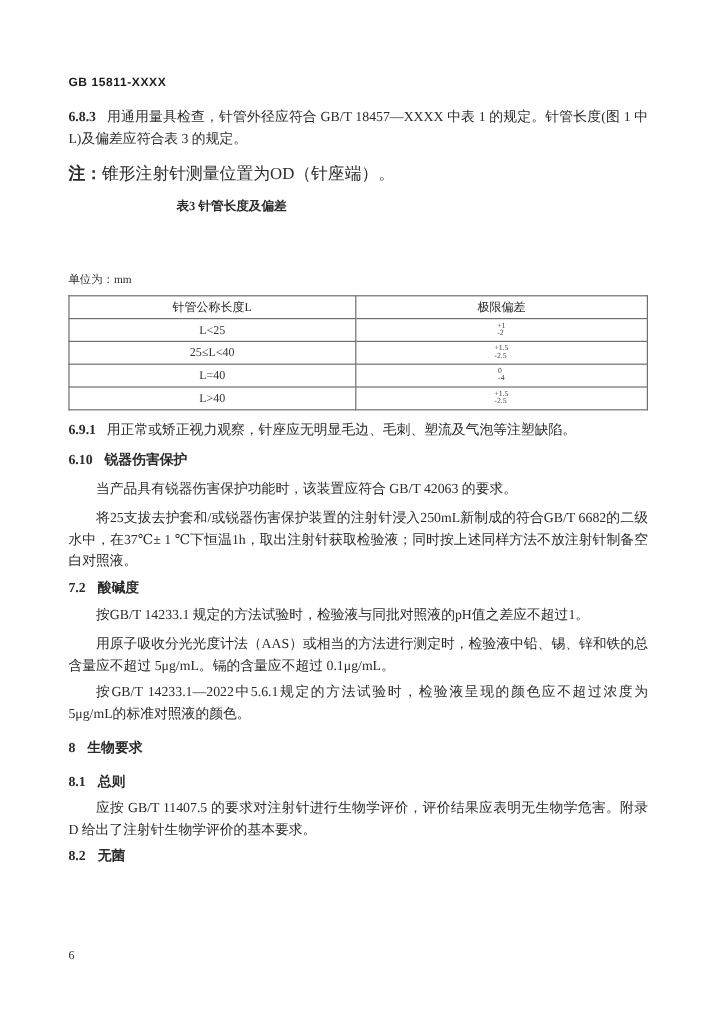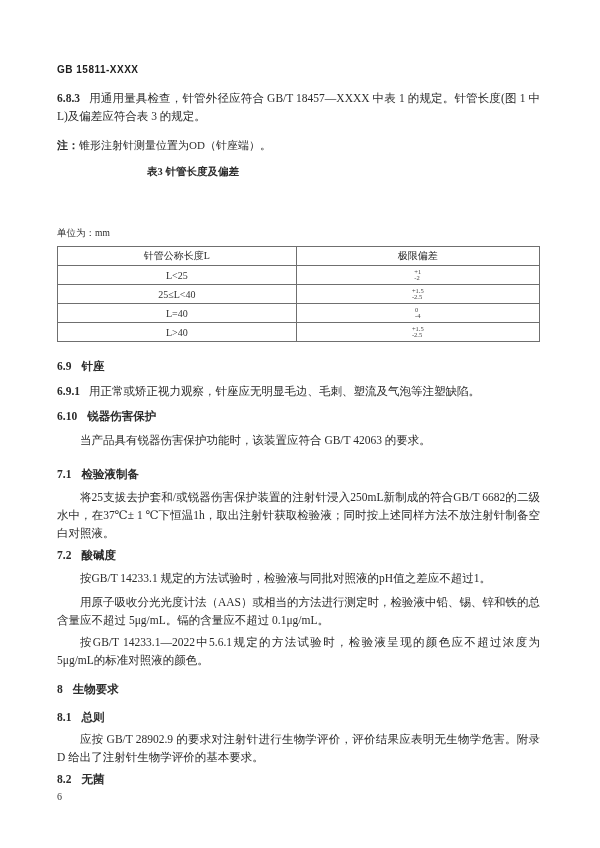--- a/index.html
+++ b/index.html
@@ -27,21 +27,21 @@
   }
   .num{font-weight:bold;margin-right:9px;}
   .clause-heading{
     font-size:11.5px;
     font-weight:bold;
     line-height:16px;
   }
   .clause-heading .num{margin-right:10px;}
   .indent{text-indent:2em;}
   .note-line{
-    font-size:11px;
+    font-size:14px;
     line-height:13px;
     margin-top:14px;
   }
   .note-label{font-weight:bold;}
   .caption-row{
     display:flex;
     align-items:baseline;
     margin-top:13px;
     flex-direction:column;
   }
@@ -149,39 +149,33 @@
       </tr>
       <tr>
         <td class="col-len">L&gt;40</td>
         <td>
           <span class="tol"><span>+1.5</span><span>-2.5</span></span>
         </td>
       </tr>
     </tbody>
   </table>
 
-  <div class="clause-heading mt16">
-    <span class="num">6.9</span><span>针座</span>
-  </div>
 
   <div class="para mt8">
     <span class="num">6.9.1</span><span>用正常或矫正视力观察，针座应无明显毛边、毛刺、塑流及气泡等注塑缺陷。</span>
   </div>
 
 
   <div class="clause-heading mt8">
     <span class="num">6.10</span><span>锐器伤害保护</span>
   </div>
 
   <div class="para indent mt7">当产品具有锐器伤害保护功能时，该装置应符合 GB/T 42063 的要求。</div>
 
 
-  <div class="clause-heading mt17">
-    <span class="num">7.1</span><span>检验液制备</span>
-  </div>
 
   <div class="para indent mt6">将25支拔去护套和/或锐器伤害保护装置的注射针浸入250mL新制成的符合GB/T 6682的二级水中，在37℃± 1 ℃下恒温1h，取出注射针获取检验液；同时按上述同样方法不放注射针制备空白对照液。</div>
 
   <div class="clause-heading mt5">
     <span class="num">7.2</span><span>酸碱度</span>
   </div>
 
   <div class="para indent mt6">按GB/T 14233.1 规定的方法试验时，检验液与同批对照液的pH值之差应不超过1。</div>
 
 
@@ -189,21 +183,21 @@
   <div class="para indent mt4">按GB/T 14233.1—2022中5.6.1规定的方法试验时，检验液呈现的颜色应不超过浓度为 5μg/mL的标准对照液的颜色。</div>
 
   <div class="clause-heading mt12">
     <span class="num">8</span><span>生物要求</span>
   </div>
 
   <div class="clause-heading mt12">
     <span class="num">8.1</span><span>总则</span>
   </div>
 
-  <div class="para indent mt5">应按 GB/T 28902.9 的要求对注射针进行生物学评价，评价结果应表明无生物学危害。附录 D 给出了注射针生物学评价的基本要求。</div>
+  <div class="para indent mt5">应按 GB/T 11407.5 的要求对注射针进行生物学评价，评价结果应表明无生物学危害。附录 D 给出了注射针生物学评价的基本要求。</div>
 
   <div class="clause-heading mt5">
     <span class="num">8.2</span><span>无菌</span>
   </div>
 
   <div class="page-number">6</div>
 
 </div>
 
 </body></html>

